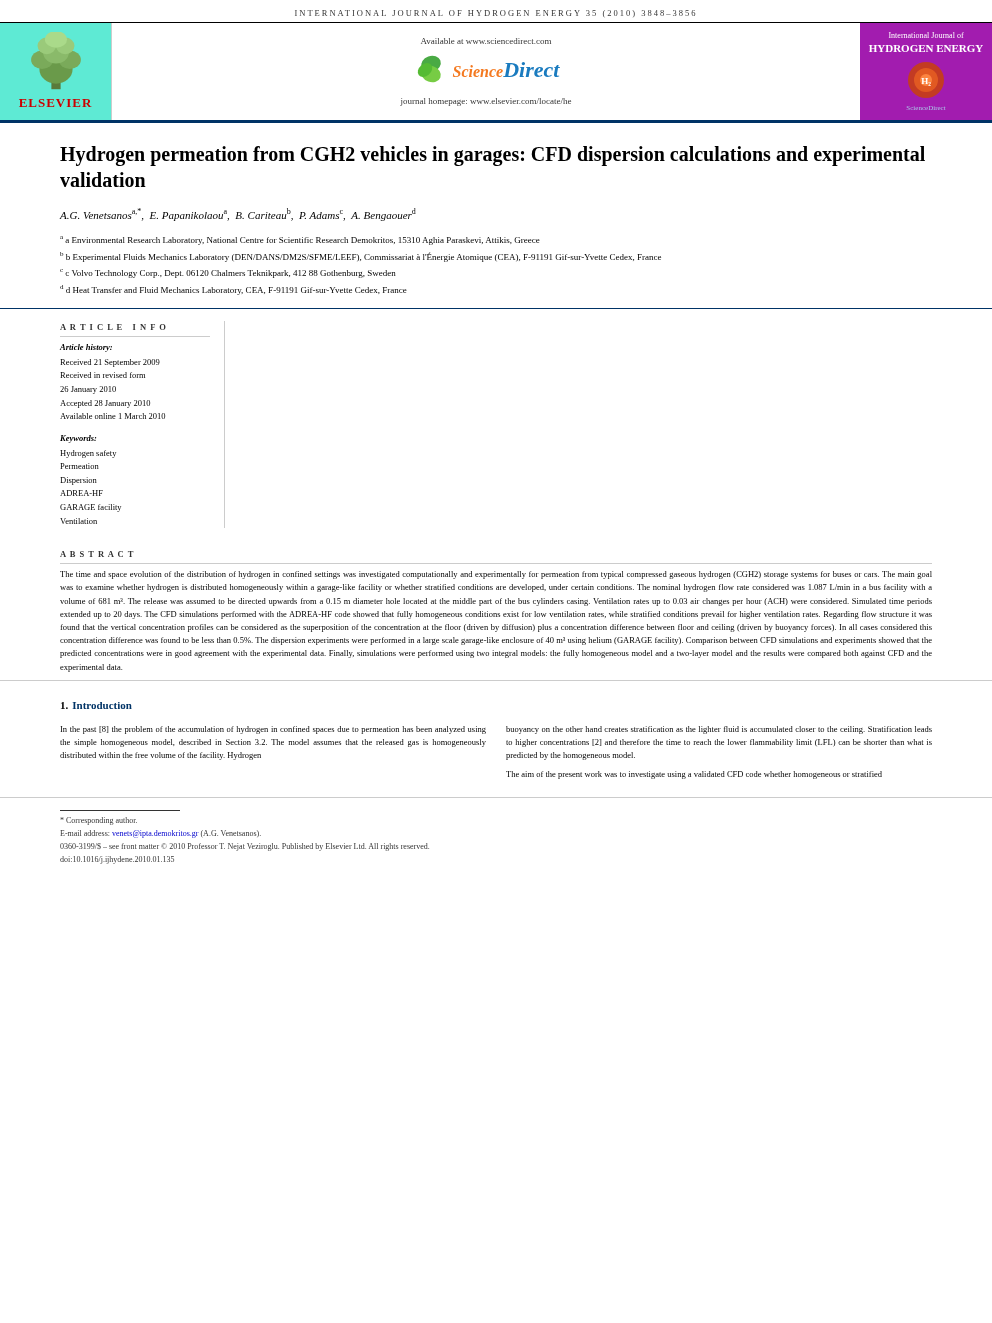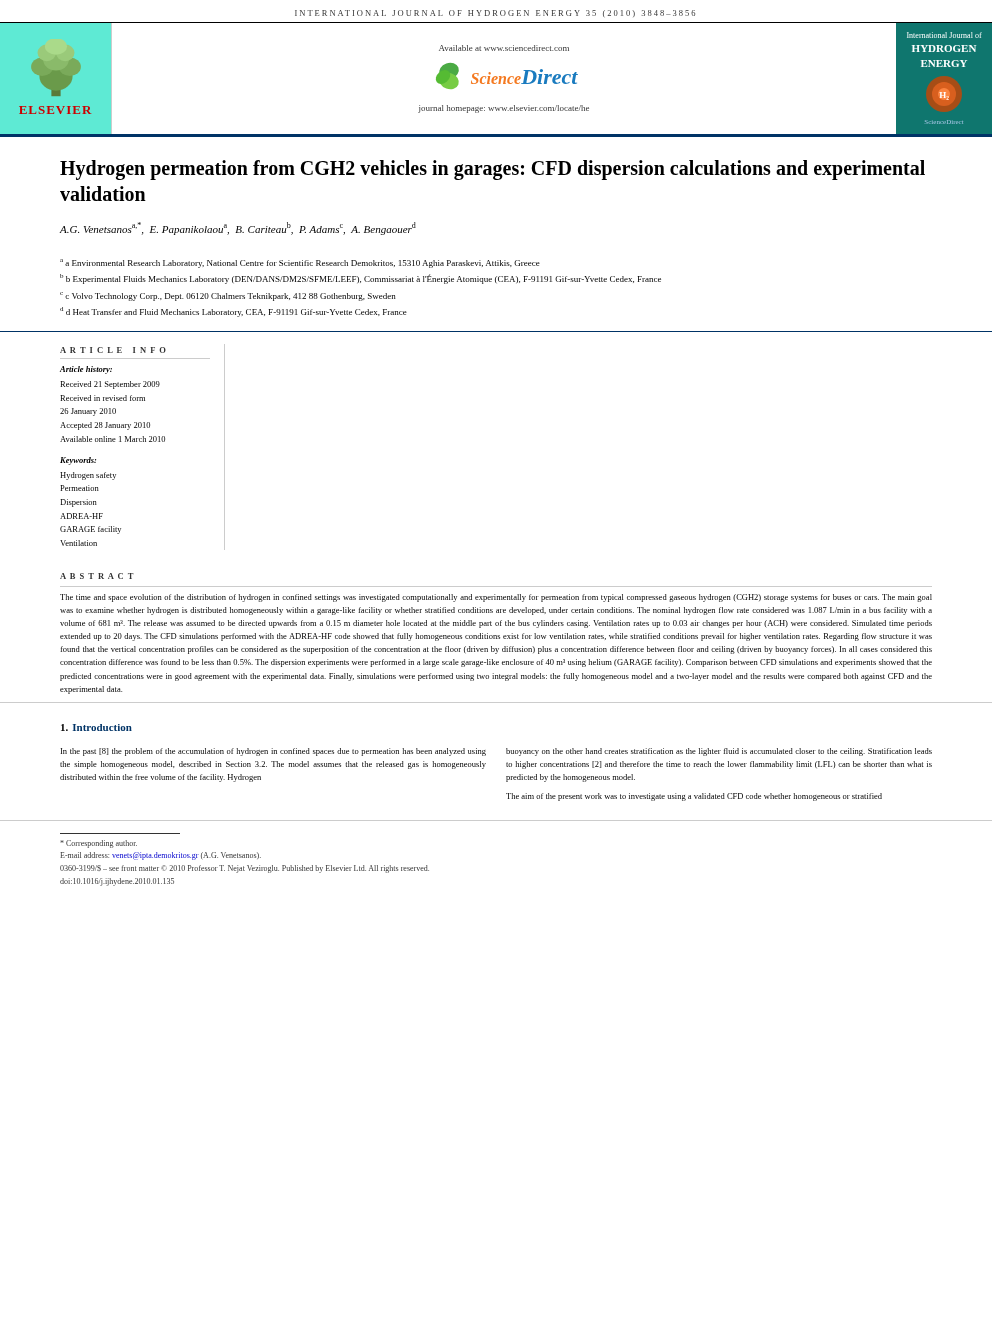--- a/index.html
+++ b/index.html
@@ -96,22 +96,22 @@
       width: 36px;
       height: 36px;
     }
 
     .journal-url {
       font-size: 9px;
       color: #333;
     }
 
     .top-banner-right {
-      width: 96px;
-      background: #0f766e;
+      width: 132px;
+      background: #a21caf;
       display: flex;
       flex-direction: column;
       align-items: center;
       justify-content: center;
       padding: 8px;
     }
 
     .hydrogen-logo-box {
       display: flex;
       flex-direction: column;
@@ -153,21 +153,21 @@
       font-size: 20px;
       font-weight: bold;
       color: #000;
       line-height: 1.3;
       margin-bottom: 14px;
     }
 
     .authors-line {
       font-size: 11px;
       color: #000;
-      margin-bottom: 20px;
+      margin-bottom: 12px;
     }
 
     .authors-line sup {
       font-size: 8px;
     }
 
     .author-name {
       font-style: italic;
     }
 

